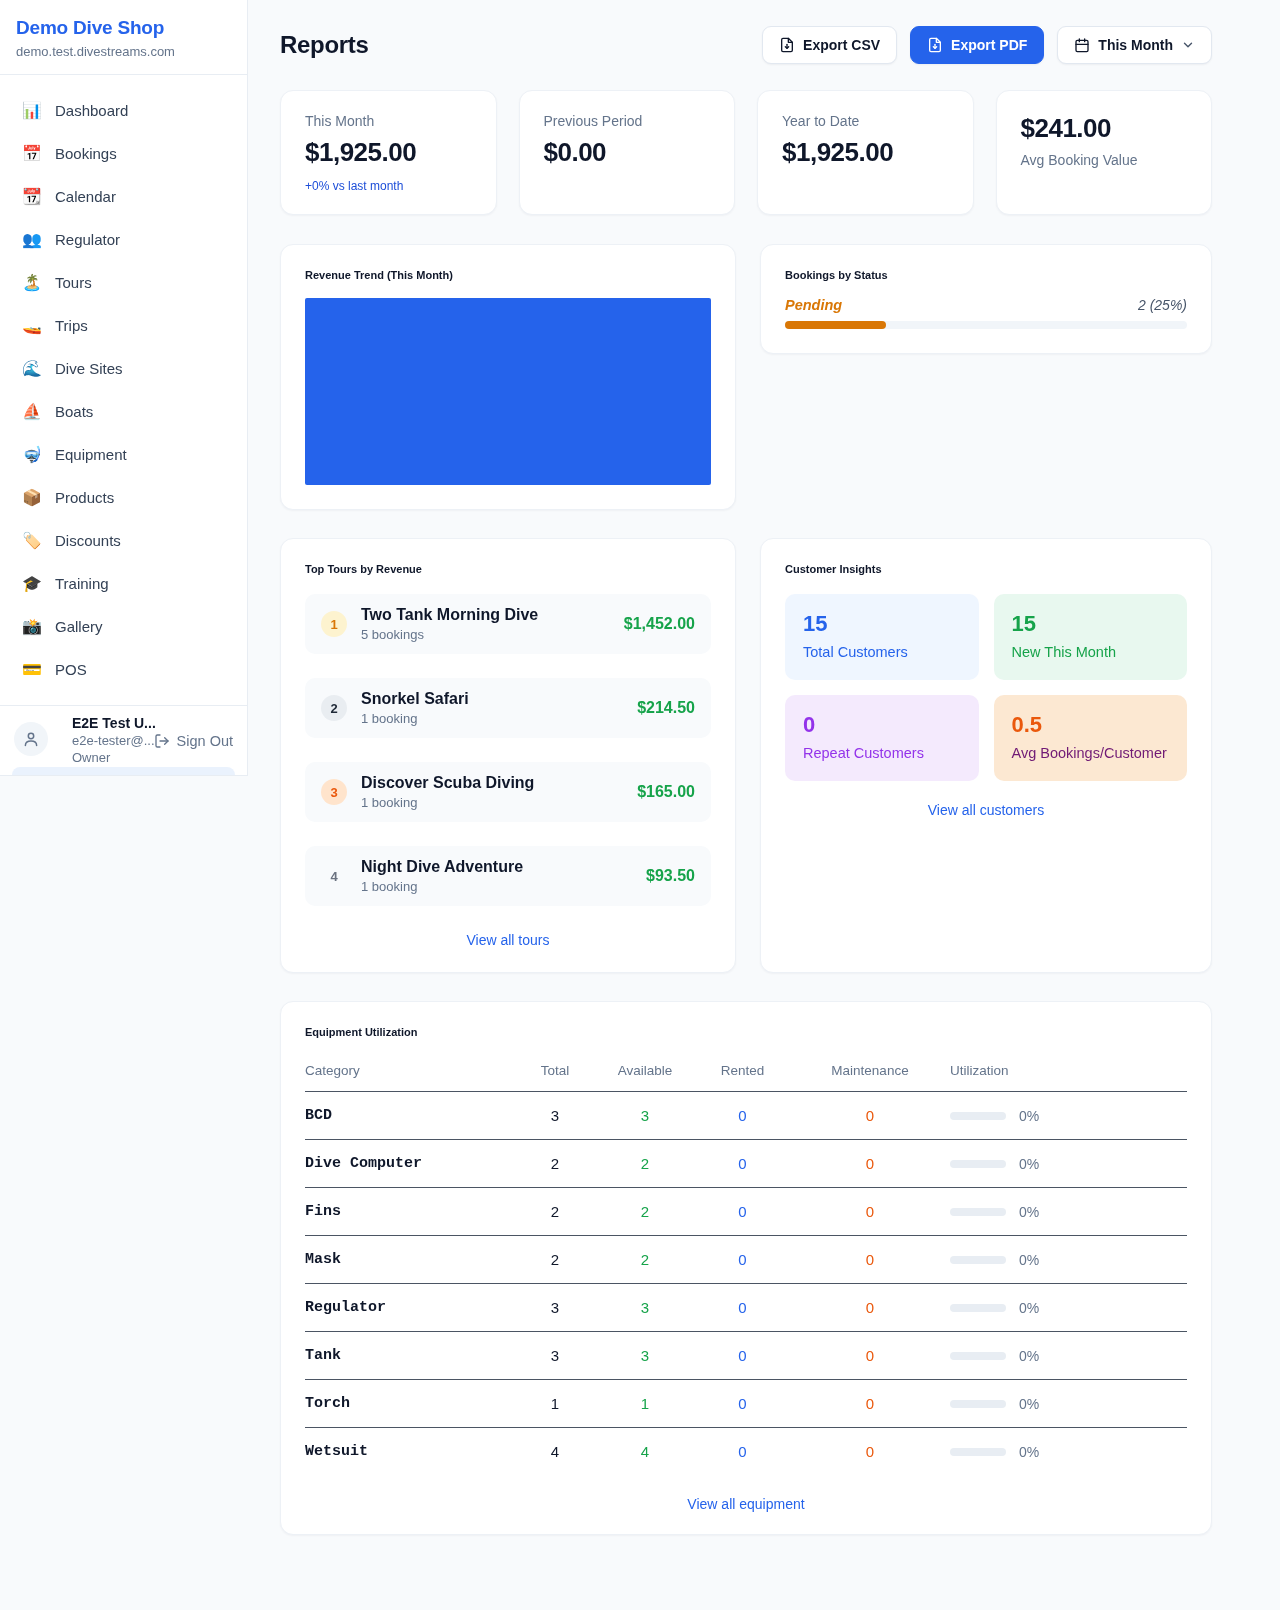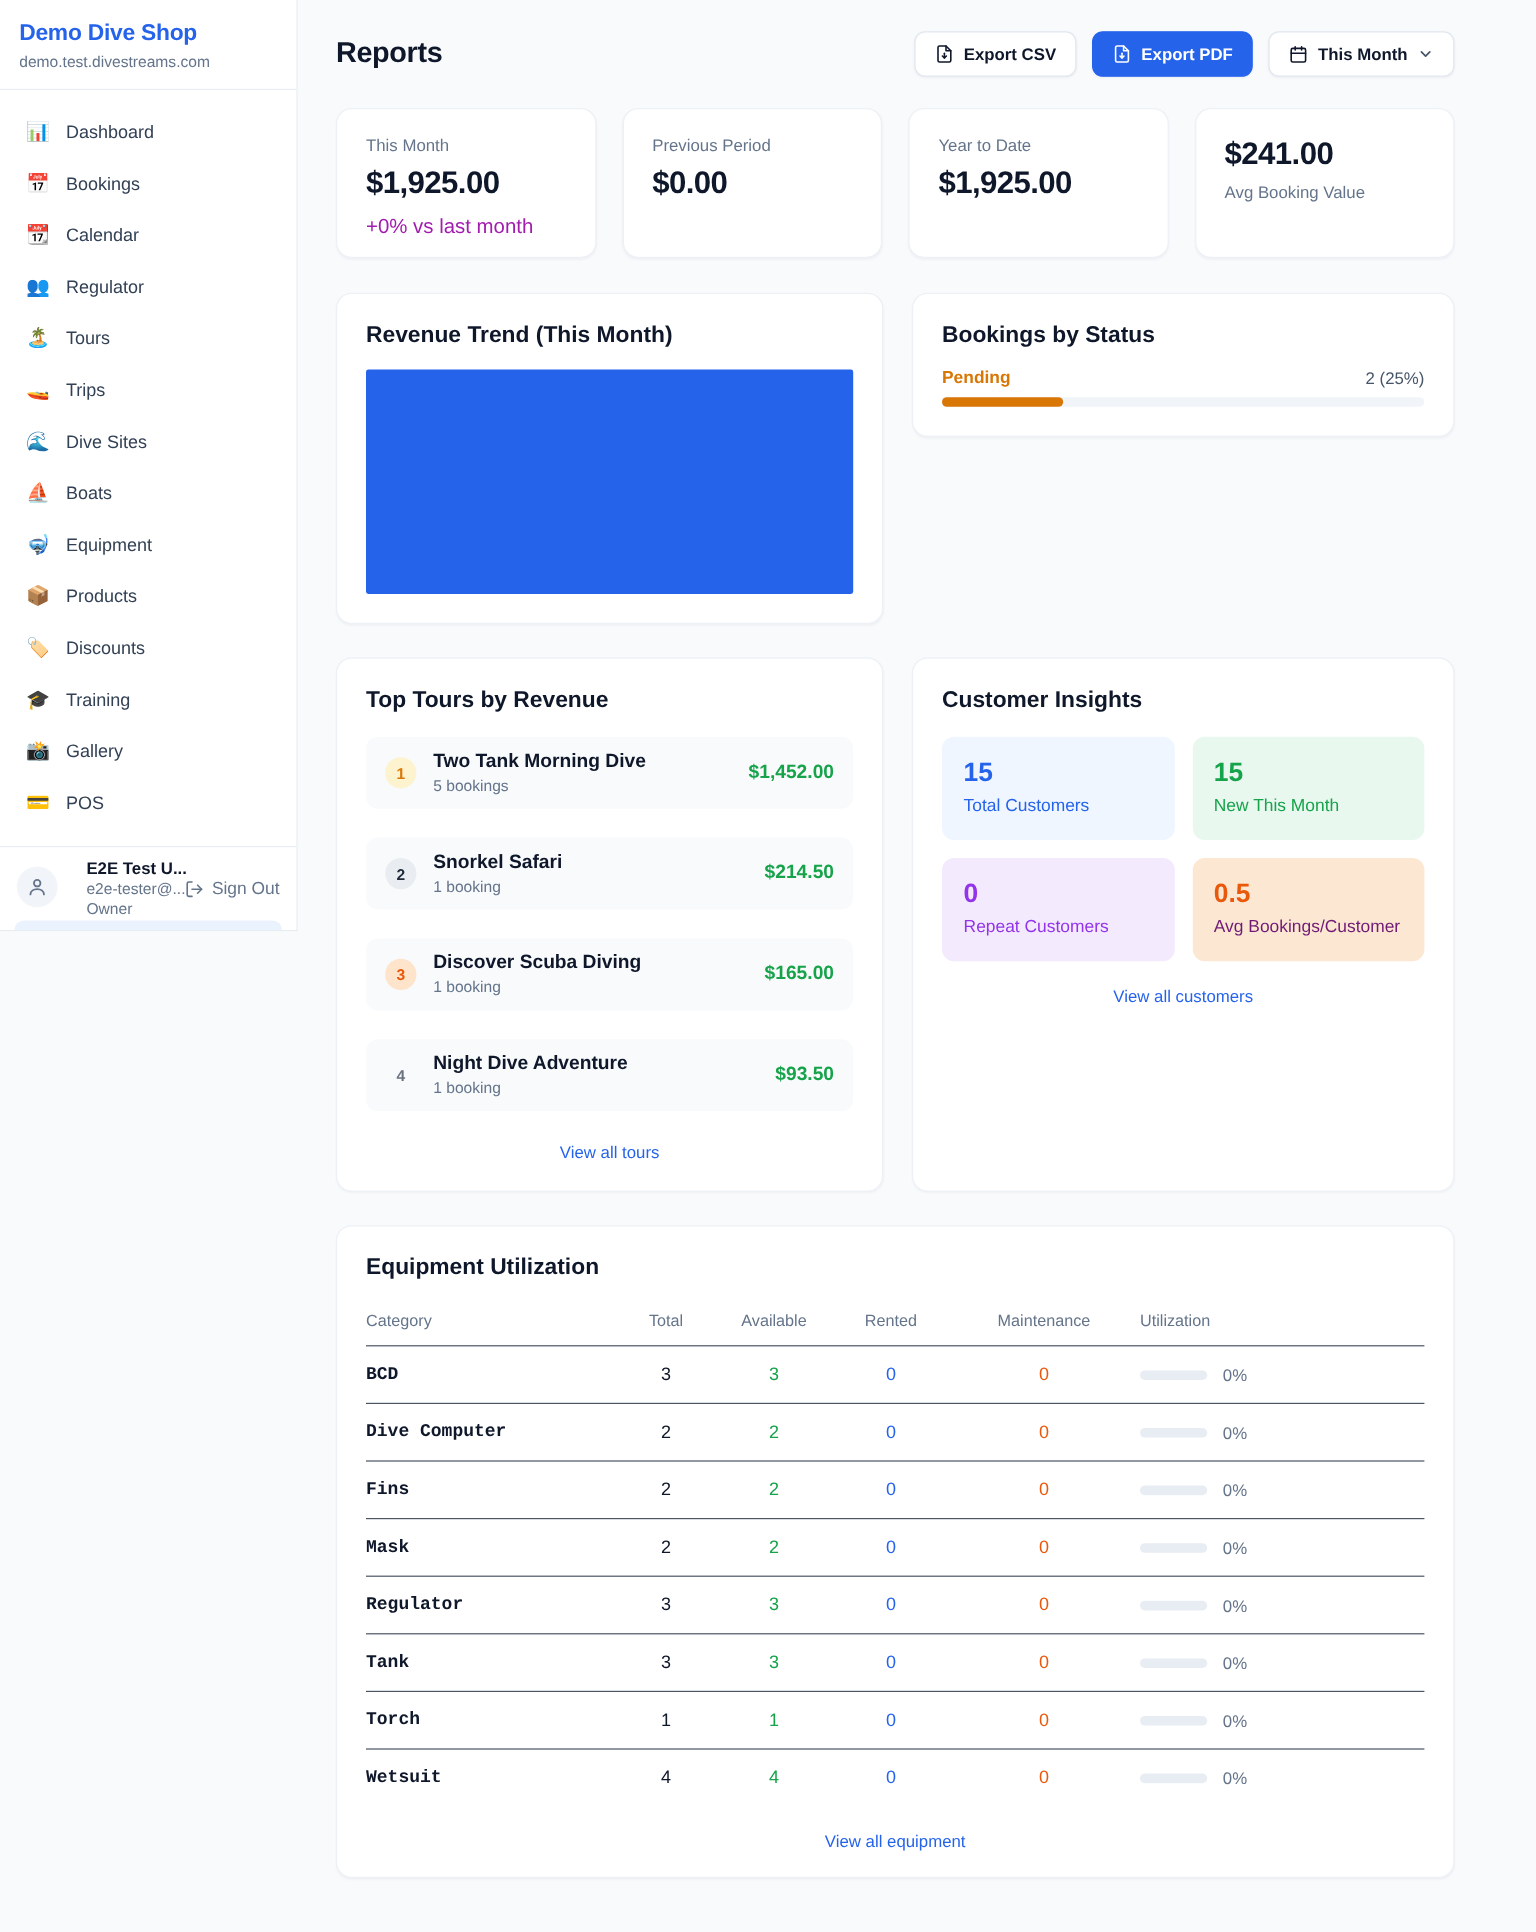--- a/index.html
+++ b/index.html
@@ -72,42 +72,42 @@
     font-family: "Liberation Sans", sans-serif;
   }
   .btn svg { width: 16px; height: 16px; }
   .btn-primary { background: #2563eb; border-color: #2563eb; color: #fff; }
   .chev { width: 14px !important; height: 14px !important; color: #475569; }
 
   .card {
     background: #fff; border: 1px solid #edf1f6; border-radius: 13px;
     box-shadow: 0 1px 2px rgba(15,23,42,.04);
   }
-  .card-title { font-size: 19px; font-weight: 700; }
+  .card-title { font-size: 11px; font-weight: 700; }
 
   
   .stats { display: grid; grid-template-columns: repeat(4, 1fr); gap: 22px; margin-bottom: 29px; }
   .stat-card { padding: 22px 24px; height: 125px; }
   .stat-label { font-size: 14px; color: #64748b; }
   .stat-value { font-size: 26px; font-weight: 800; margin-top: 8px; letter-spacing: -0.5px; }
-  .stat-delta { font-size: 17px; color: #a21caf; margin-top: 11px; }
+  .stat-delta { font-size: 12px; color: #1d4ed8; margin-top: 11px; }
   .stat-card.value-first .stat-value { margin-top: 0; }
   .stat-card.value-first .stat-label { margin-top: 8px; }
 
   
   .grid-2 { display: grid; grid-template-columns: 456px 1fr; gap: 24px; margin-bottom: 28px; }
   .card-pad { padding: 24px; }
   .self-start { align-self: start; }
 
   
   .chart-area { margin-top: 17px; height: 187px; }
   .chart-bar { width: 100%; height: 100%; border-radius: 2px; }
 
   
-  .srow-head { display: flex; justify-content: space-between; align-items: center; margin-top: 16px; }
+  .srow-head { display: flex; justify-content: space-between; align-items: center; margin-top: 16px; font-style: italic; }
   .srow-label { font-size: 14.5px; font-weight: 700; }
   .srow-count { font-size: 14px; color: #475569; }
   .srow-track { height: 8px; background: #f1f5f9; border-radius: 99px; margin-top: 8px; }
   .srow-fill { height: 8px; border-radius: 99px; }
 
   
   .tours-list { margin-top: 19px; }
   .tour-item {
     display: flex; align-items: center; gap: 14px;
     background: #f8fafc; border-radius: 10px;

